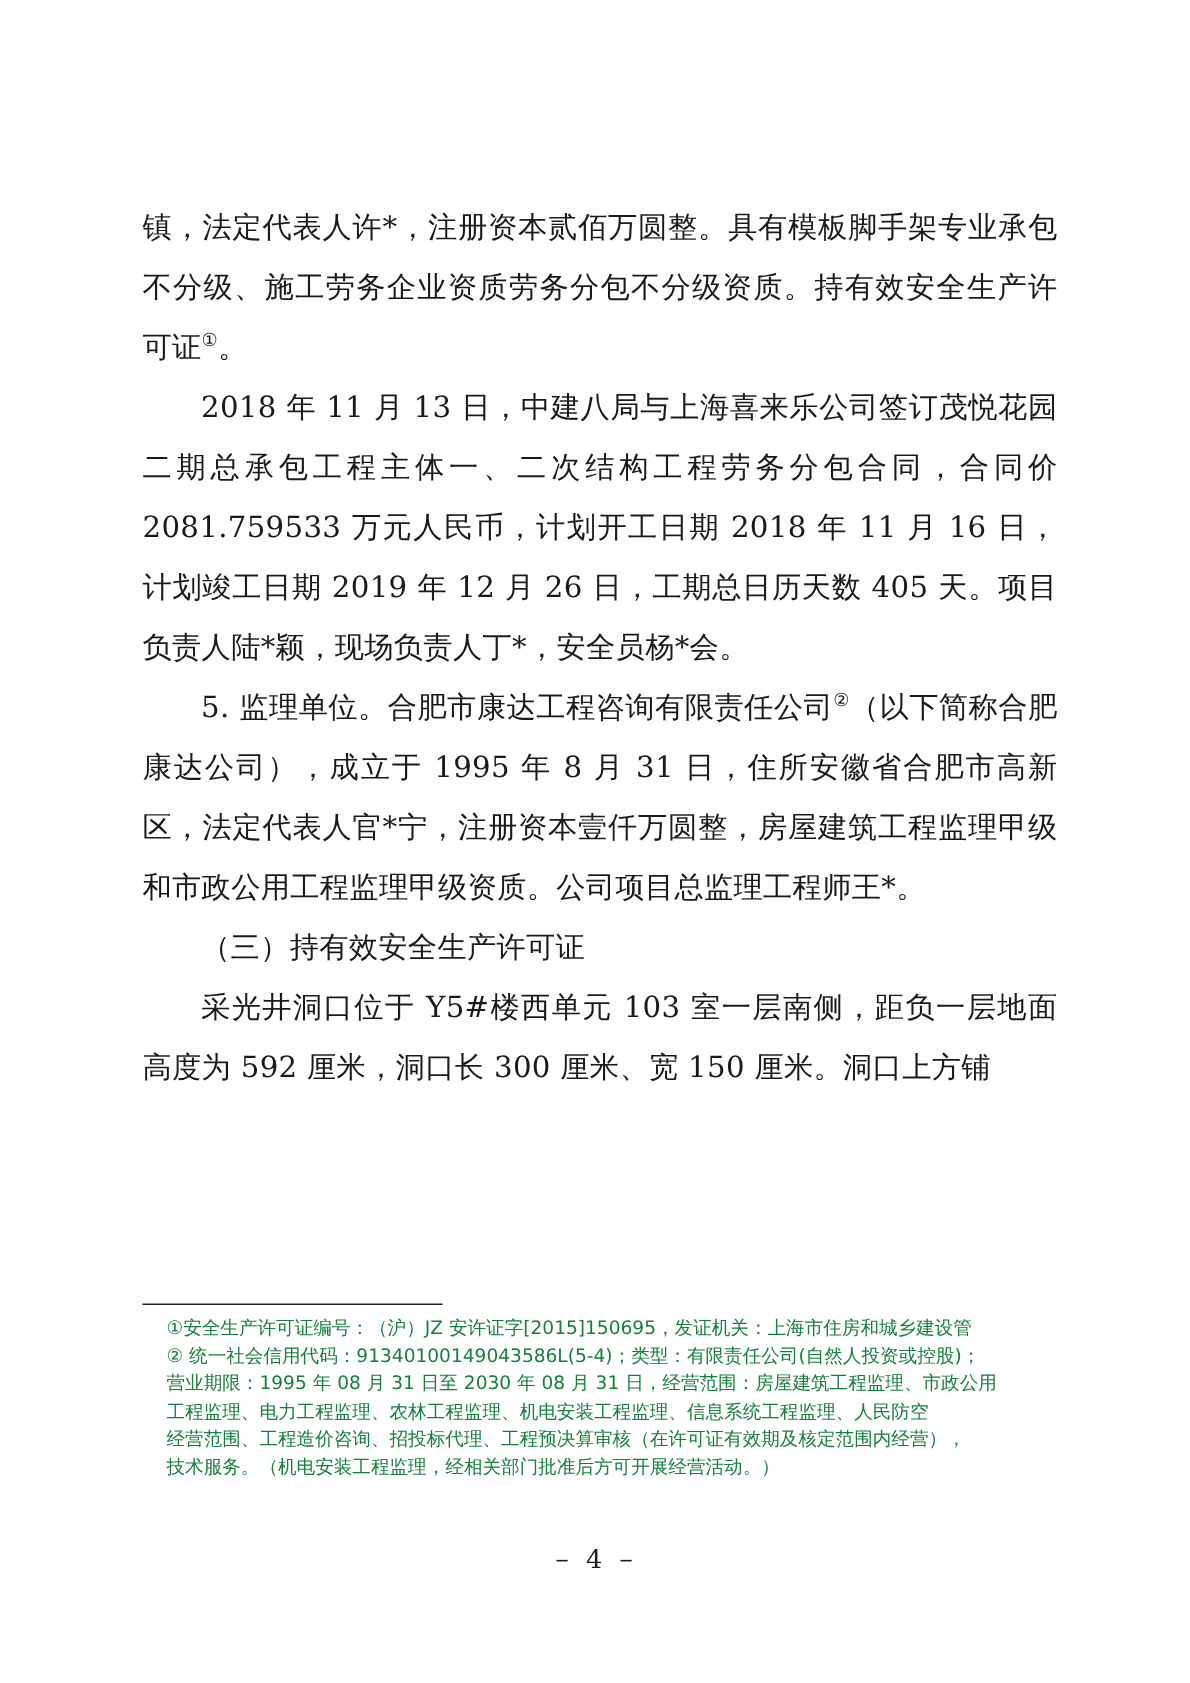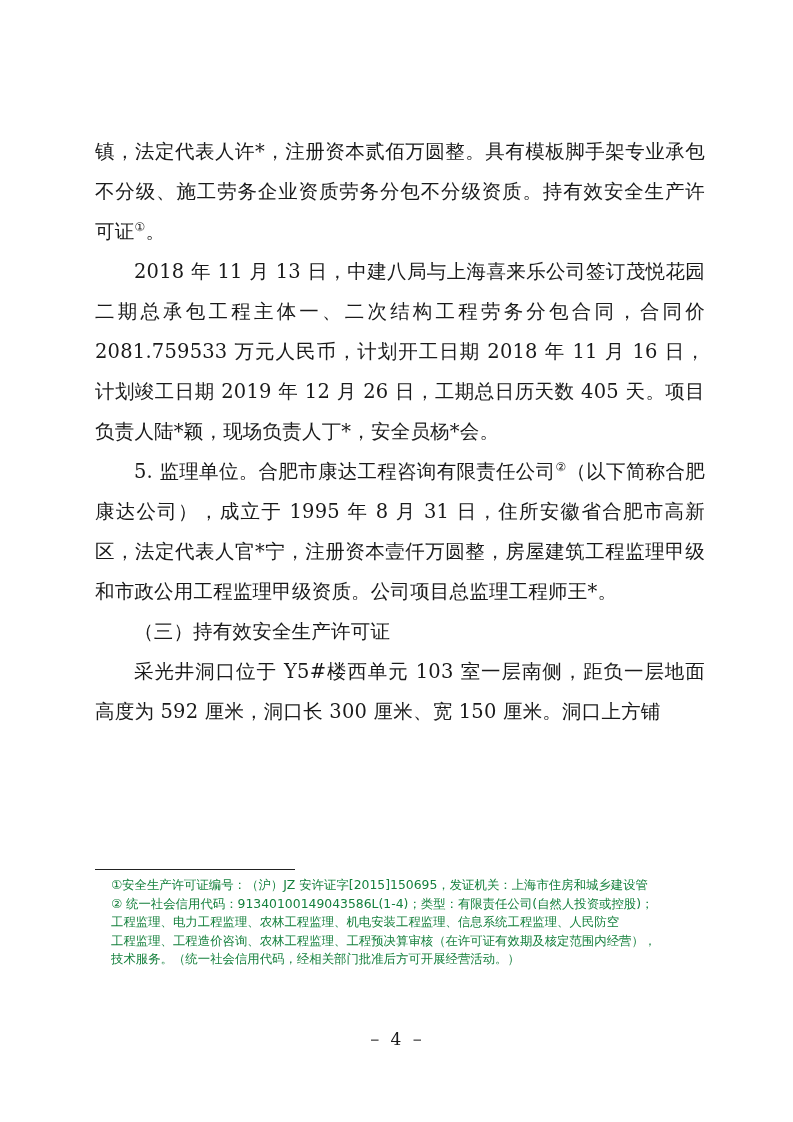--- a/index.html
+++ b/index.html
@@ -93,21 +93,22 @@
     <p class="para"><span>（三）持有效安全生产许可证</span></p>
 
     <p class="para"><span>采光井洞口位于 Y5#楼西单元 103 室一层南侧，距负一层地面高度为 592 厘米，洞口长 300 厘米、宽 150 厘米。洞口上方铺</span></p>
 
   </div>
 
   <div class="footnote-rule"></div>
 
   <div class="footnotes">
     <p>①安全生产许可证编号：（沪）JZ 安许证字[2015]150695，发证机关：上海市住房和城乡建设管</p>
-    <p>② 统一社会信用代码：91340100149043586L(1-4)；类型：有限责任公司(自然人投资或控股)；</p>
+    <p>② 统一社会信用代码：91340100149043586L(5-4)；类型：有限责任公司(自然人投资或控股)；</p>
+    <p>营业期限：1995 年 08 月 31 日至 2030 年 08 月 31 日，经营范围：房屋建筑工程监理、市政公用</p>
     <p>工程监理、电力工程监理、农林工程监理、机电安装工程监理、信息系统工程监理、人民防空</p>
-    <p>工程监理、工程造价咨询、农林工程监理、工程预决算审核（在许可证有效期及核定范围内经营），</p>
-    <p>技术服务。（统一社会信用代码，经相关部门批准后方可开展经营活动。）</p>
+    <p>经营范围、工程造价咨询、招投标代理、工程预决算审核（在许可证有效期及核定范围内经营），</p>
+    <p>技术服务。（机电安装工程监理，经相关部门批准后方可开展经营活动。）</p>
   </div>
 
   <div class="page-number">－ 4 －</div>
 
 </div>
 
 </body></html>

